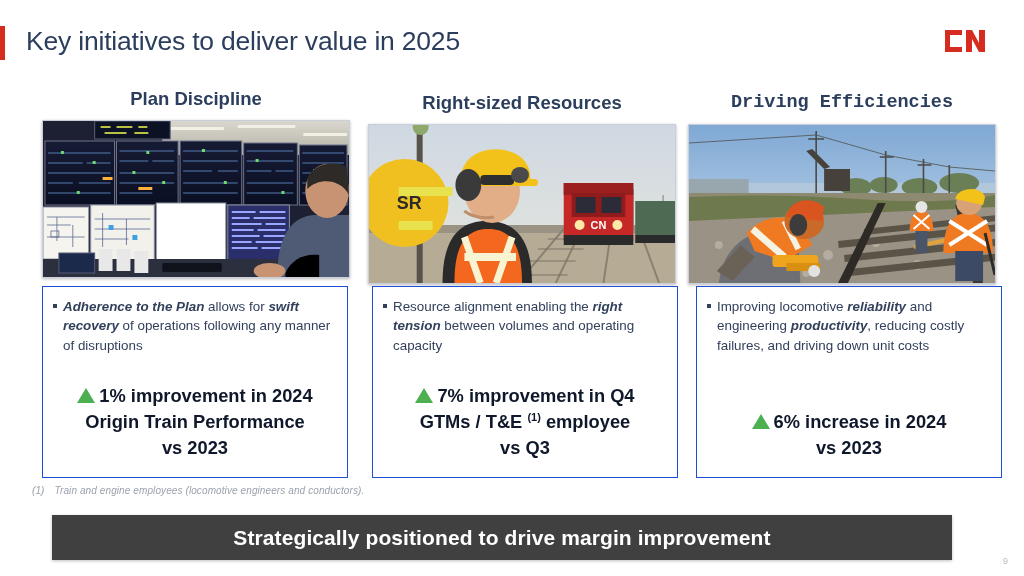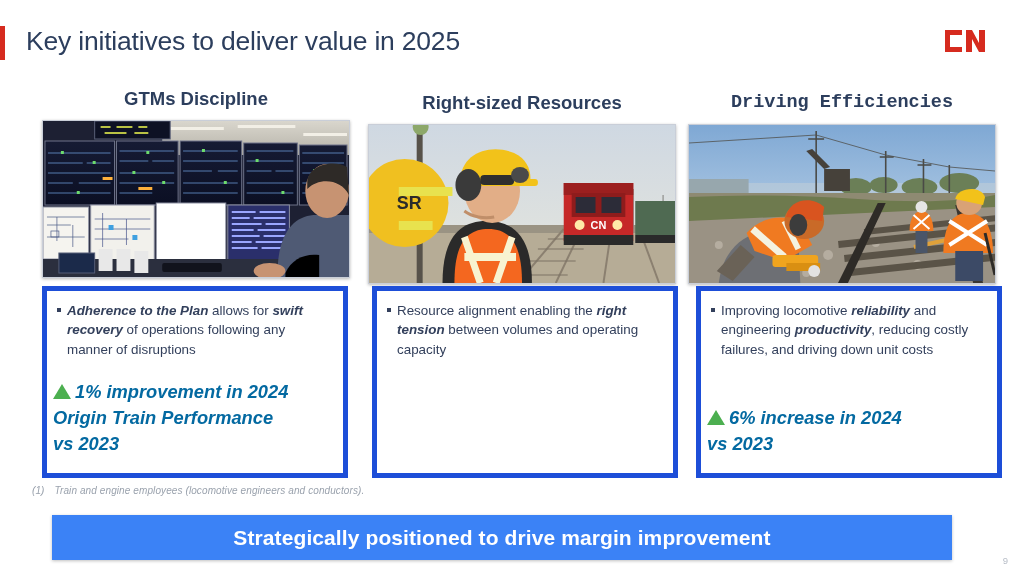--- a/index.html
+++ b/index.html
@@ -72,21 +72,21 @@
   }
   .col-1 .photo { height: 156px; }
   .photo svg { display: block; width: 100%; height: 100%; }
 
   
   .card {
     position: absolute;
     top: 286px;
     width: 306px;
     height: 192px;
-    border: 5px solid #1d4ed8;
+    border: 1px solid #1d4ed8;
     background: #ffffff;
     box-sizing: border-box;
     padding: 10px 10px 9px 10px;
   }
   .card-1 { left: 42px;  }
   .card-2 { left: 372px; }
   .card-3 { left: 696px; }
 
   .bullet-row {
     display: flex;
@@ -100,26 +100,25 @@
     width: 4px; height: 4px;
     background: #33405C;
     margin: 7px 6px 0 0;
   }
   .bullet-text b { font-weight: bold; font-style: italic; }
 
   .highlight {
     position: absolute;
     left: 6px; right: 6px;
     bottom: 16px;
-    text-align: left;
+    text-align: center;
     font-size: 18.3px;
     font-weight: bold;
-    color: #0369a1;
+    color: #0f172a;
     line-height: 1.42;
-    font-style: italic;
   }
   .tri {
     display: inline-block;
     width: 0; height: 0;
     border-left: 9px solid transparent;
     border-right: 9px solid transparent;
     border-bottom: 15px solid #4CAF50;
     margin-right: 4px;
     position: relative;
     top: 1px;
@@ -135,21 +134,21 @@
     color: #9aa2ad;
     letter-spacing: 0.1px;
   }
   .footnote .fn-mark { margin-right: 10px; }
 
   
   .banner {
     position: absolute;
     left: 52px; top: 515px;
     width: 900px; height: 45px;
-    background: #3b82f6;
+    background: #404040;
     box-shadow: 0 1px 3px rgba(0,0,0,0.25);
     display: flex;
     align-items: center;
     justify-content: center;
   }
   .banner-text {
     color: #ffffff;
     font-size: 21px;
     font-weight: bold;
     letter-spacing: 0.1px;
@@ -173,21 +172,21 @@
 
   <div class="cn-logo" aria-label="CN">
     <svg viewBox="0 0 46 26" xmlns="http://www.w3.org/2000/svg">
 
       <path d="M20 2 H3 V24 H20 V19 H8 V7 H20 Z" fill="#D62B1F"></path>
       <path d="M24 24 V2 H30 L37 15 V2 H43 V24 H37 L30 11 V24 Z" fill="#D62B1F"></path>
     </svg>
   </div>
 
   <div class="col col-1">
-    <div class="col-head">GTMs Discipline</div>
+    <div class="col-head">Plan Discipline</div>
     <div class="photo">
       <svg viewBox="0 0 308 156" preserveAspectRatio="none" xmlns="http://www.w3.org/2000/svg">
         <defs>
           <linearGradient id="ceil" x1="0" y1="0" x2="0" y2="1">
             <stop offset="0" stop-color="#d9d6cd"></stop>
               <stop offset="1" stop-color="#b5b2a8"></stop>
           </linearGradient>
           <linearGradient id="scr" x1="0" y1="0" x2="0" y2="1">
             <stop offset="0" stop-color="#161b34"></stop>
               <stop offset="1" stop-color="#0b0f23"></stop>
@@ -450,20 +449,27 @@
       <div>Origin Train Performance</div>
       <div>vs 2023</div>
     </div>
   </div>
 
   <div class="card card-2">
     <div class="bullet-row">
       <span class="bullet-sq"></span>
       <span class="bullet-text">Resource alignment enabling the <b>right tension</b> between volumes and operating capacity</span>
     </div>
+    <div class="highlight">
+      <div><span class="tri"></span><span>7% improvement in Q4</span></div>
+      <div>
+        <span>GTMs / T&amp;E </span><span class="sup">(1)</span><span> employee</span>
+      </div>
+      <div>vs Q3</div>
+    </div>
   </div>
 
   <div class="card card-3">
     <div class="bullet-row">
       <span class="bullet-sq"></span>
       <span class="bullet-text">Improving locomotive <b>reliability</b> and engineering <b>productivity</b>, reducing costly failures, and driving down unit costs</span>
     </div>
     <div class="highlight">
       <div><span class="tri"></span><span>6% increase in 2024</span></div>
       <div>vs 2023</div>

